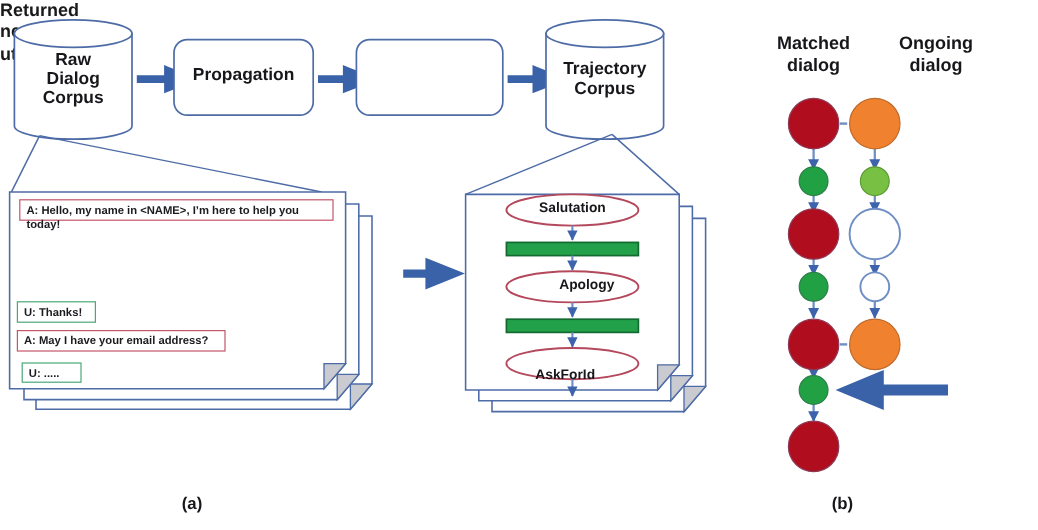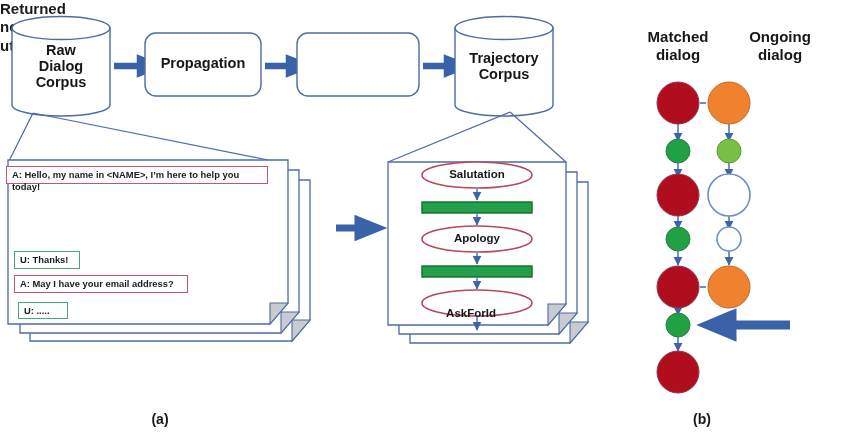--- a/index.html
+++ b/index.html
@@ -153,32 +153,32 @@
   <div class="txt cyl-label" style="left:12px;top:42px;width:98px;white-space:pre-line;">Raw
 Dialog
 Corpus</div>
 
   <div class="txt box-label" style="left:145px;top:55px;width:116px;white-space:pre-line;">Propagation</div>
 
 
   <div class="txt cyl-label" style="left:455px;top:50px;width:98px;white-space:pre-line;">Trajectory
 Corpus</div>
 
-  <div class="msg agent" style="left:6px;top:166px;width:262px;height:18px;">A: Hello, my name in &lt;NAME&gt;, I’m here to help you today!</div>
+  <div class="msg agent" style="left:16px;top:166px;width:262px;height:18px;">A: Hello, my name in &lt;NAME&gt;, I’m here to help you today!</div>
 
 
 
   <div class="msg user" style="left:14px;top:251px;width:66px;height:18px;">U: Thanks!</div>
 
   <div class="msg agent" style="left:14px;top:275px;width:174px;height:18px;">A: May I have your email address?</div>
 
   <div class="msg user" style="left:18px;top:302px;width:50px;height:17px;">U: .....</div>
 
   <div class="node-label" style="left:422px;top:169px;width:110px;">Salutation</div>
-  <div class="node-label" style="left:422px;top:233px;width:110px;">Apology</div>
+  <div class="node-label" style="left:422px;top:233px;width:110px;padding-left:12px;">Apology</div>
   <div class="node-label" style="left:422px;top:308px;width:98px;">AskForId</div>
 
   <div class="txt col-head" style="left:622px;top:18px;width:112px;white-space:pre-line;">Matched
 dialog</div>
   <div class="txt col-head" style="left:728px;top:18px;width:104px;white-space:pre-line;">Ongoing
 dialog</div>
 
   <div class="ret-label" style="left:775px;top:289px;width:92px;white-space:pre-line;">Returned
 next user
 utterance</div>

